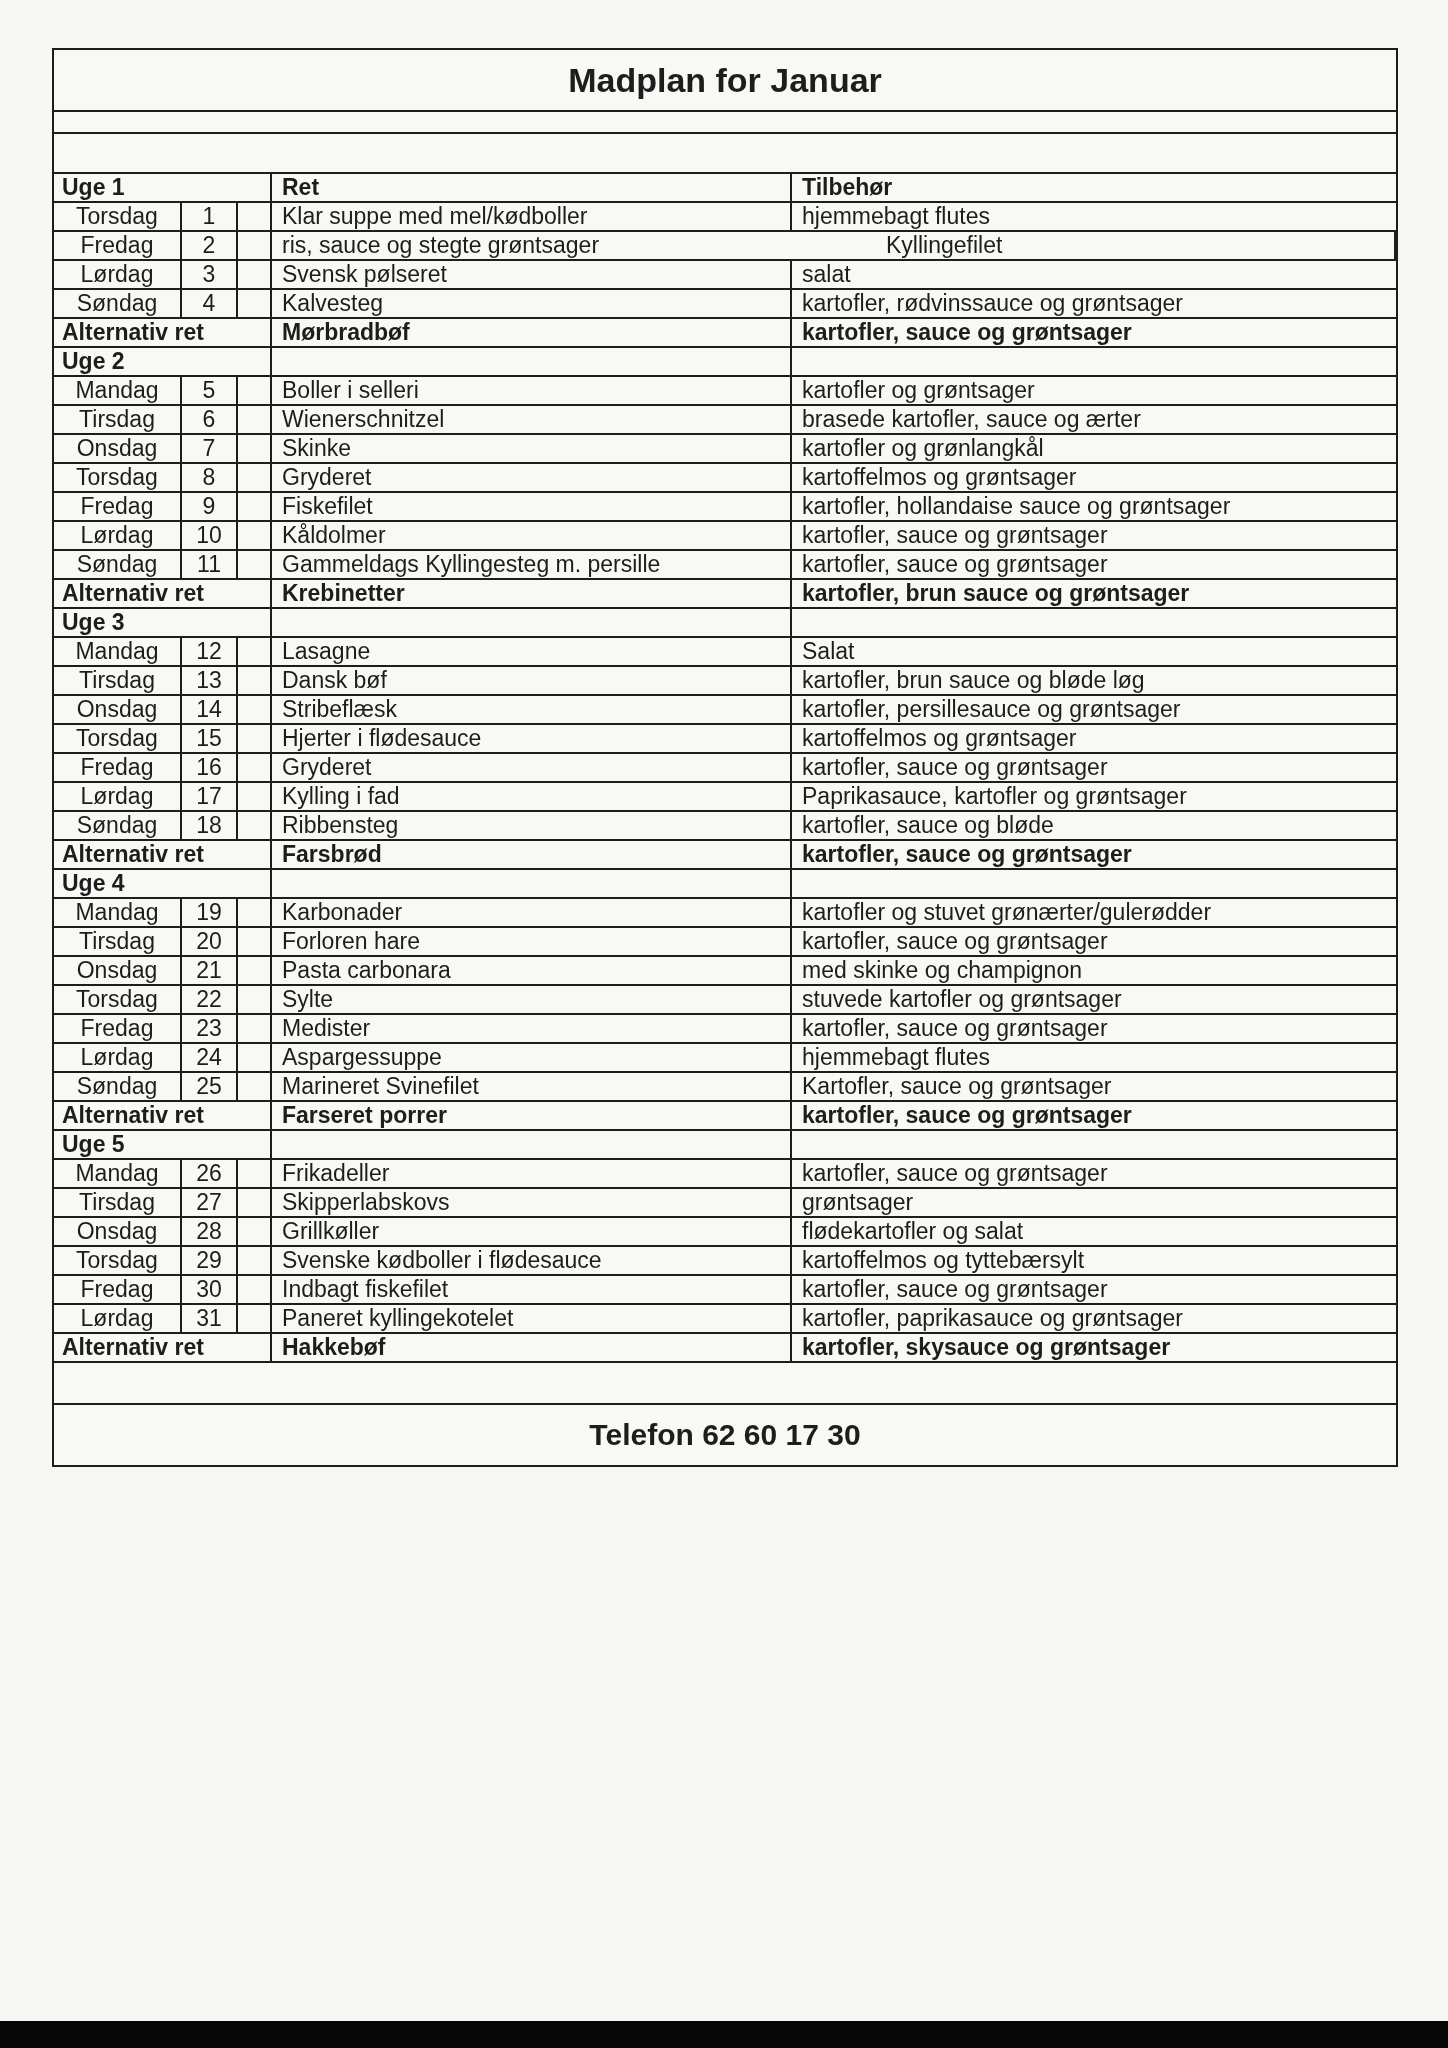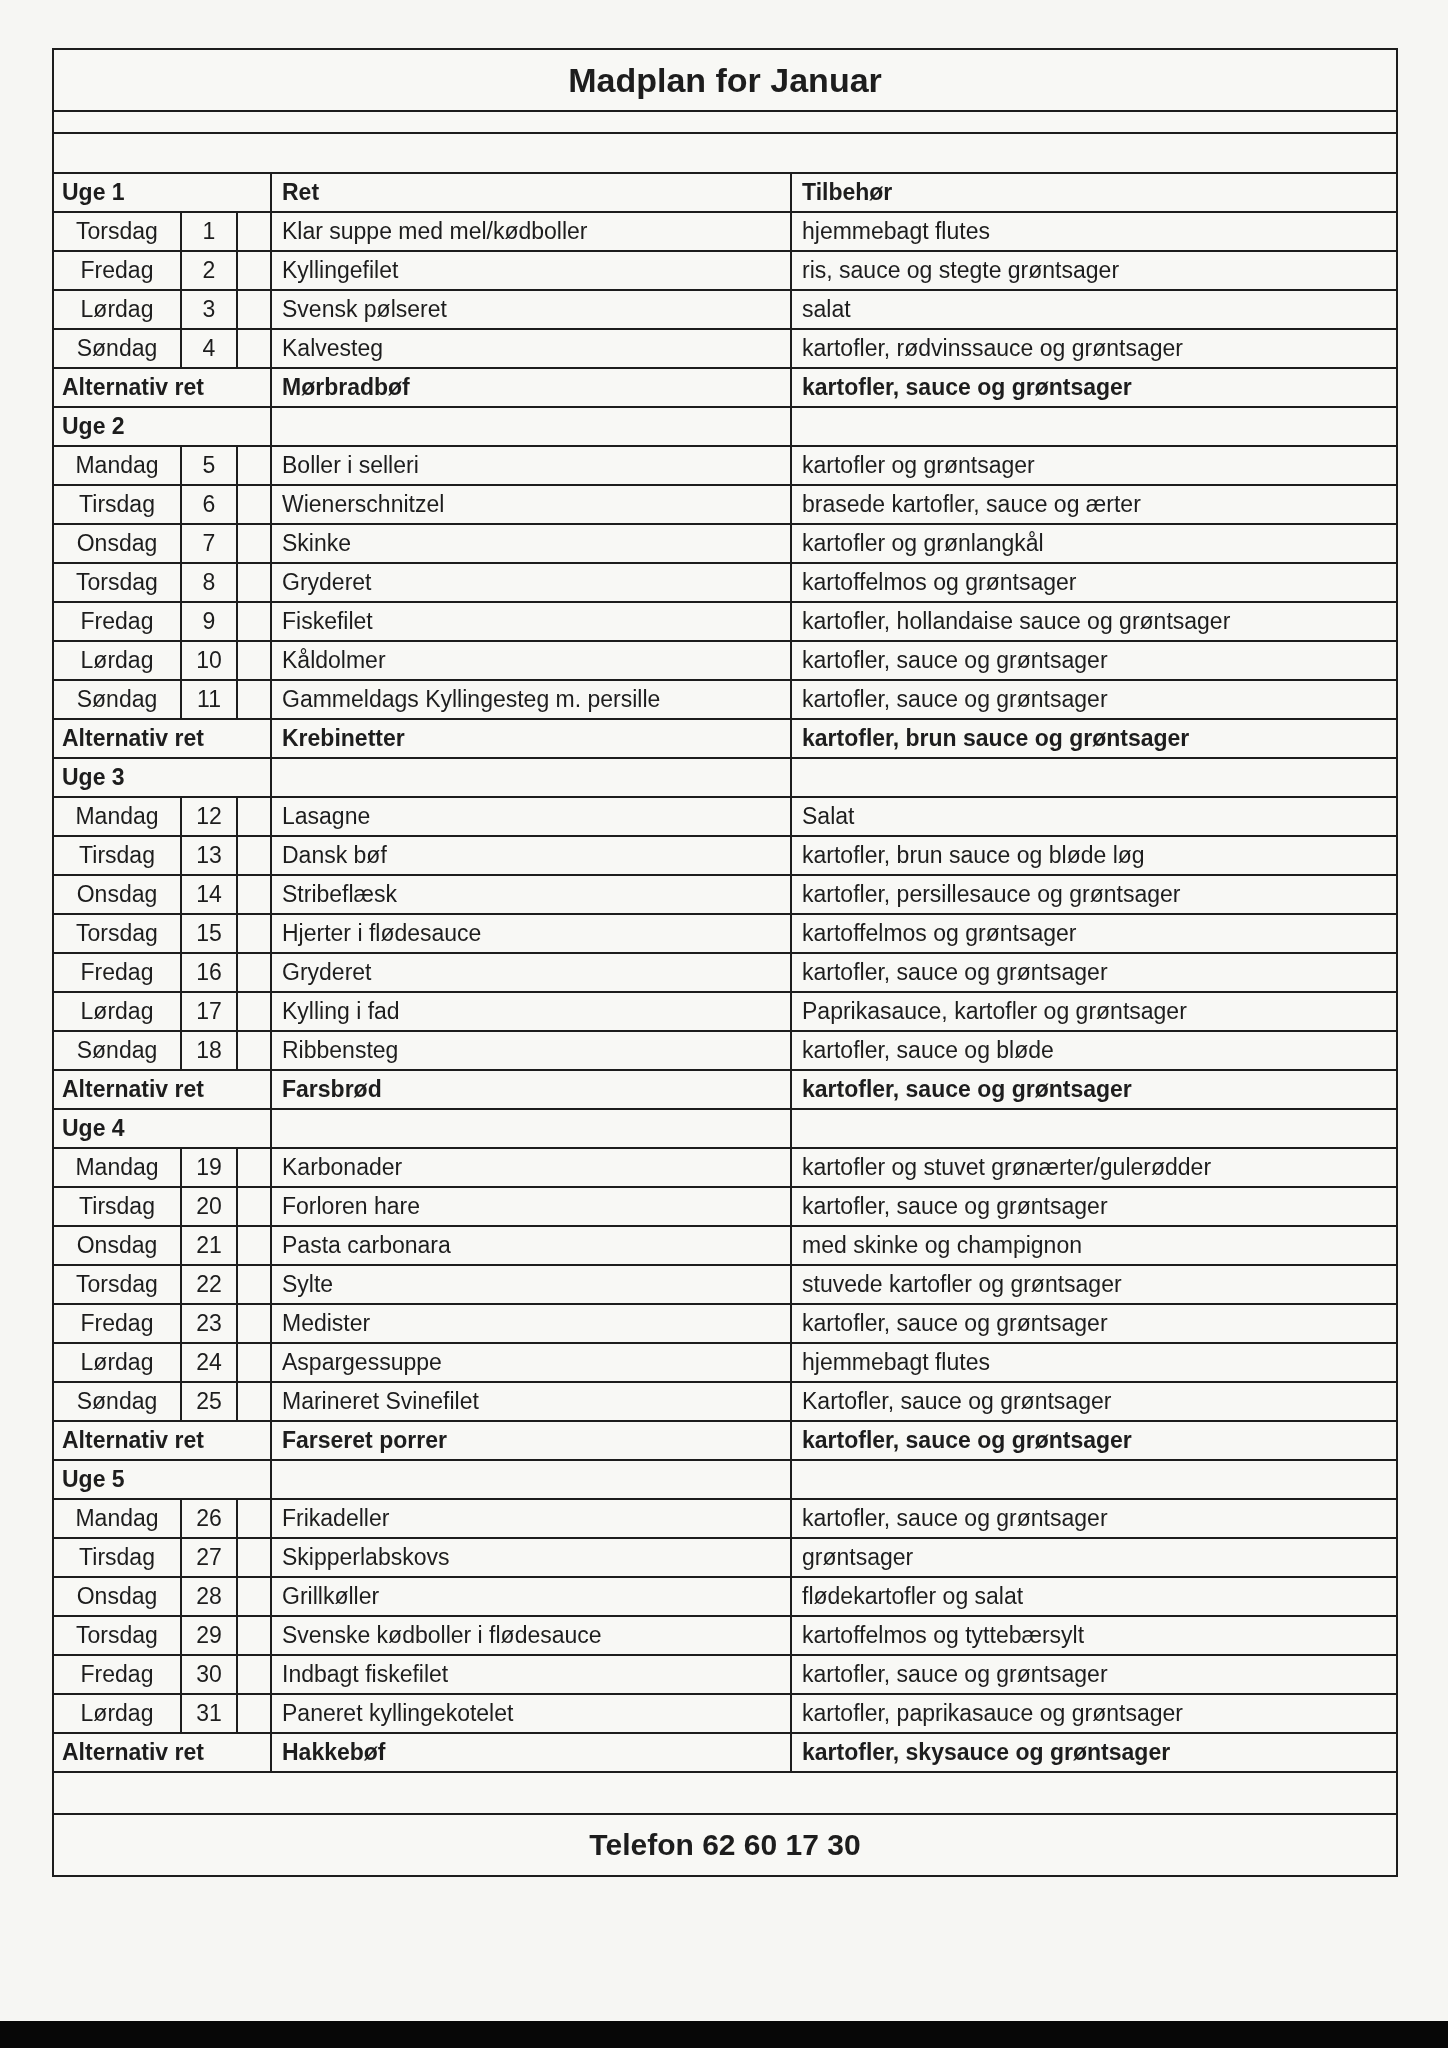--- a/index.html
+++ b/index.html
@@ -12,21 +12,21 @@
     overflow:hidden;
   }
   .doc-table{
     position:absolute;left:52px;top:48px;width:1346px;
     border:2px solid #1d1d1d;
     box-sizing:border-box;
     background:#f8f8f5;
   }
   .row{
     display:flex;
-    height:39px;
+    height:29px;
     border-bottom:2px solid #1d1d1d;
     box-sizing:border-box;
     align-items:stretch;
   }
   .cell{
     display:flex;align-items:center;
     box-sizing:border-box;
     font-size:23px;
     white-space:nowrap;
     overflow:hidden;
@@ -81,22 +81,22 @@
           <div class="cell c-day">Torsdag</div>
           <div class="cell c-num">1</div>
           <div class="cell c-chk"></div>
           <div class="cell c-dish">Klar suppe med mel/kødboller</div>
           <div class="cell c-side">hjemmebagt flutes</div>
         </div>
         <div class="row day-row">
           <div class="cell c-day">Fredag</div>
           <div class="cell c-num">2</div>
           <div class="cell c-chk"></div>
+          <div class="cell c-side">ris, sauce og stegte grøntsager</div>
           <div class="cell c-dish">Kyllingefilet</div>
-          <div class="cell c-side">ris, sauce og stegte grøntsager</div>
         </div>
         <div class="row day-row">
           <div class="cell c-day">Lørdag</div>
           <div class="cell c-num">3</div>
           <div class="cell c-chk"></div>
           <div class="cell c-dish">Svensk pølseret</div>
           <div class="cell c-side">salat</div>
         </div>
         <div class="row day-row">
           <div class="cell c-day">Søndag</div>

